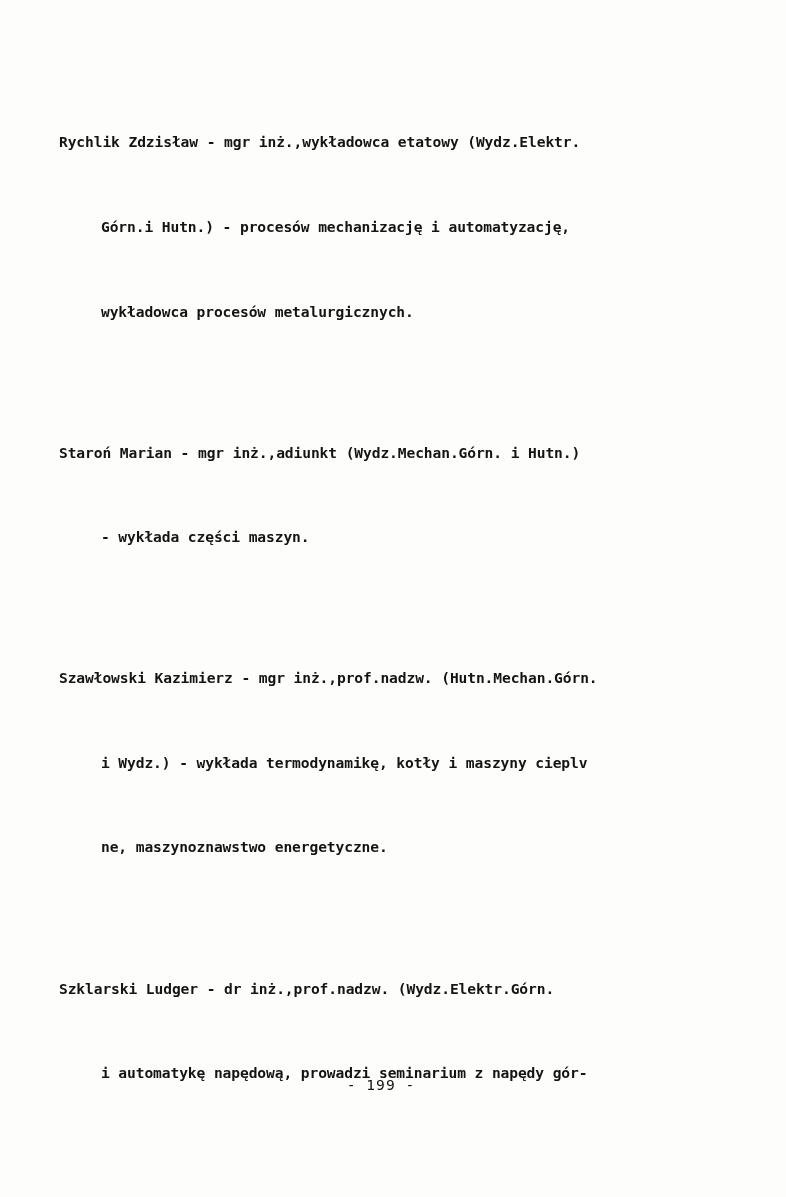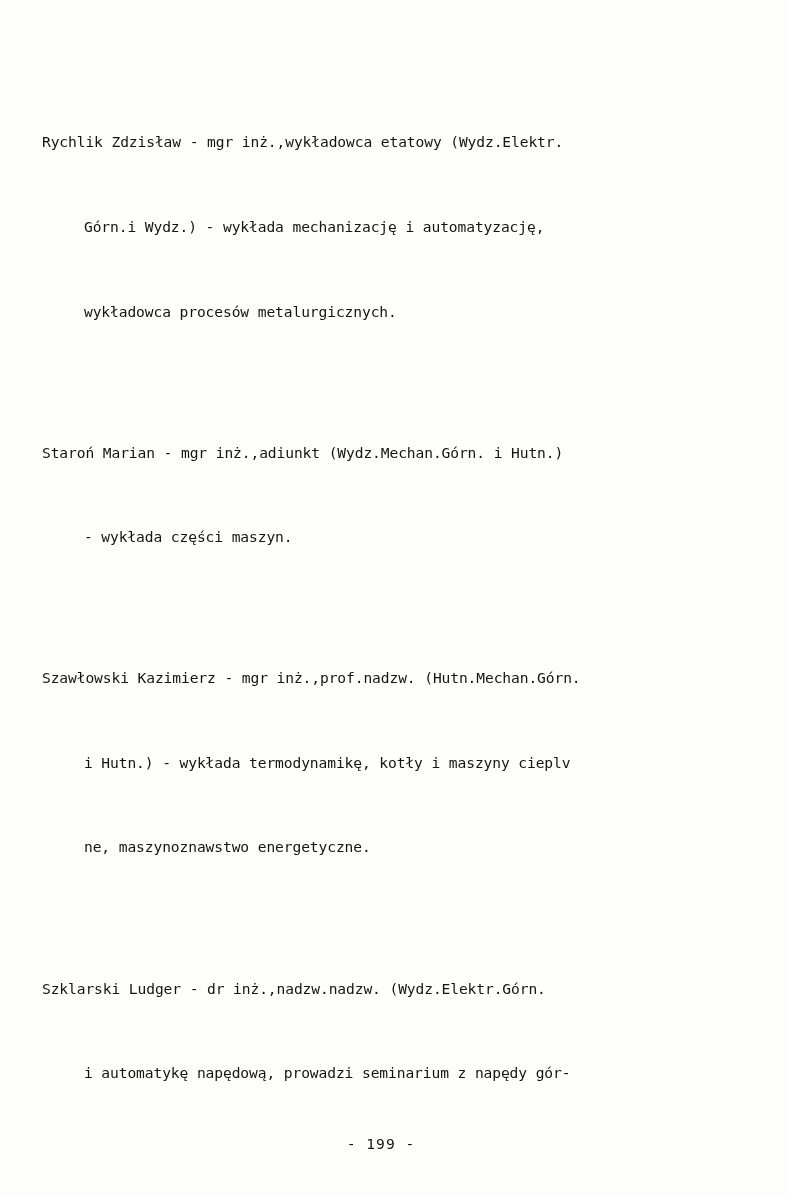--- a/index.html
+++ b/index.html
@@ -25,64 +25,65 @@
   .content {
     position: absolute;
     left: 42px;
     top: 72px;
     width: 700px;
   }
   .entry {
     font-size: 14.6px;
     line-height: 28.2px;
     letter-spacing: -0.1px;
-    margin: 0 0 0 0;
+    margin: 0 0 0 17px;
     white-space: pre-wrap;
     text-indent: 0;
+    font-weight: bold;
   }
   .entry .cont {
     display: block;
     padding-left: 42px;
   }
   .entry .first {
     display: block;
   }
   .footer {
     position: absolute;
     left: 0;
-    top: 1135px;
+    top: 1076px;
     width: 762px;
     text-align: center;
     font-size: 14.6px;
     letter-spacing: 1px;
   }
 </style>
 </head>
 <body>
 
 <div class="page">
   <div class="content">
 
     <div class="section-one">
       <p class="entry">
         <span class="first">Rychlik Zdzisław - mgr inż.,wykładowca etatowy (Wydz.Elektr.</span>
-        <span class="cont">Górn.i Wydz.) - wykłada mechanizację i automatyzację,</span>
+        <span class="cont">Górn.i Hutn.) - procesów mechanizację i automatyzację,</span>
         <span class="cont">wykładowca procesów metalurgicznych.</span>
       </p>
       <p class="entry">
         <span class="first">Staroń Marian - mgr inż.,adiunkt (Wydz.Mechan.Górn. i Hutn.)</span>
         <span class="cont">- wykłada części maszyn.</span>
       </p>
       <p class="entry">
         <span class="first">Szawłowski Kazimierz - mgr inż.,prof.nadzw. (Hutn.Mechan.Górn.</span>
-        <span class="cont">i Hutn.) - wykłada termodynamikę, kotły i maszyny cieplv</span>
+        <span class="cont">i Wydz.) - wykłada termodynamikę, kotły i maszyny cieplv</span>
         <span class="cont">ne, maszynoznawstwo energetyczne.</span>
       </p>
       <p class="entry">
-        <span class="first">Szklarski Ludger - dr inż.,nadzw.nadzw. (Wydz.Elektr.Górn.</span>
+        <span class="first">Szklarski Ludger - dr inż.,prof.nadzw. (Wydz.Elektr.Górn.</span>
         <span class="cont">i automatykę napędową, prowadzi seminarium z napędy gór-</span>
         
         
         
         
       </p>
 
     </div>
 
   </div>

